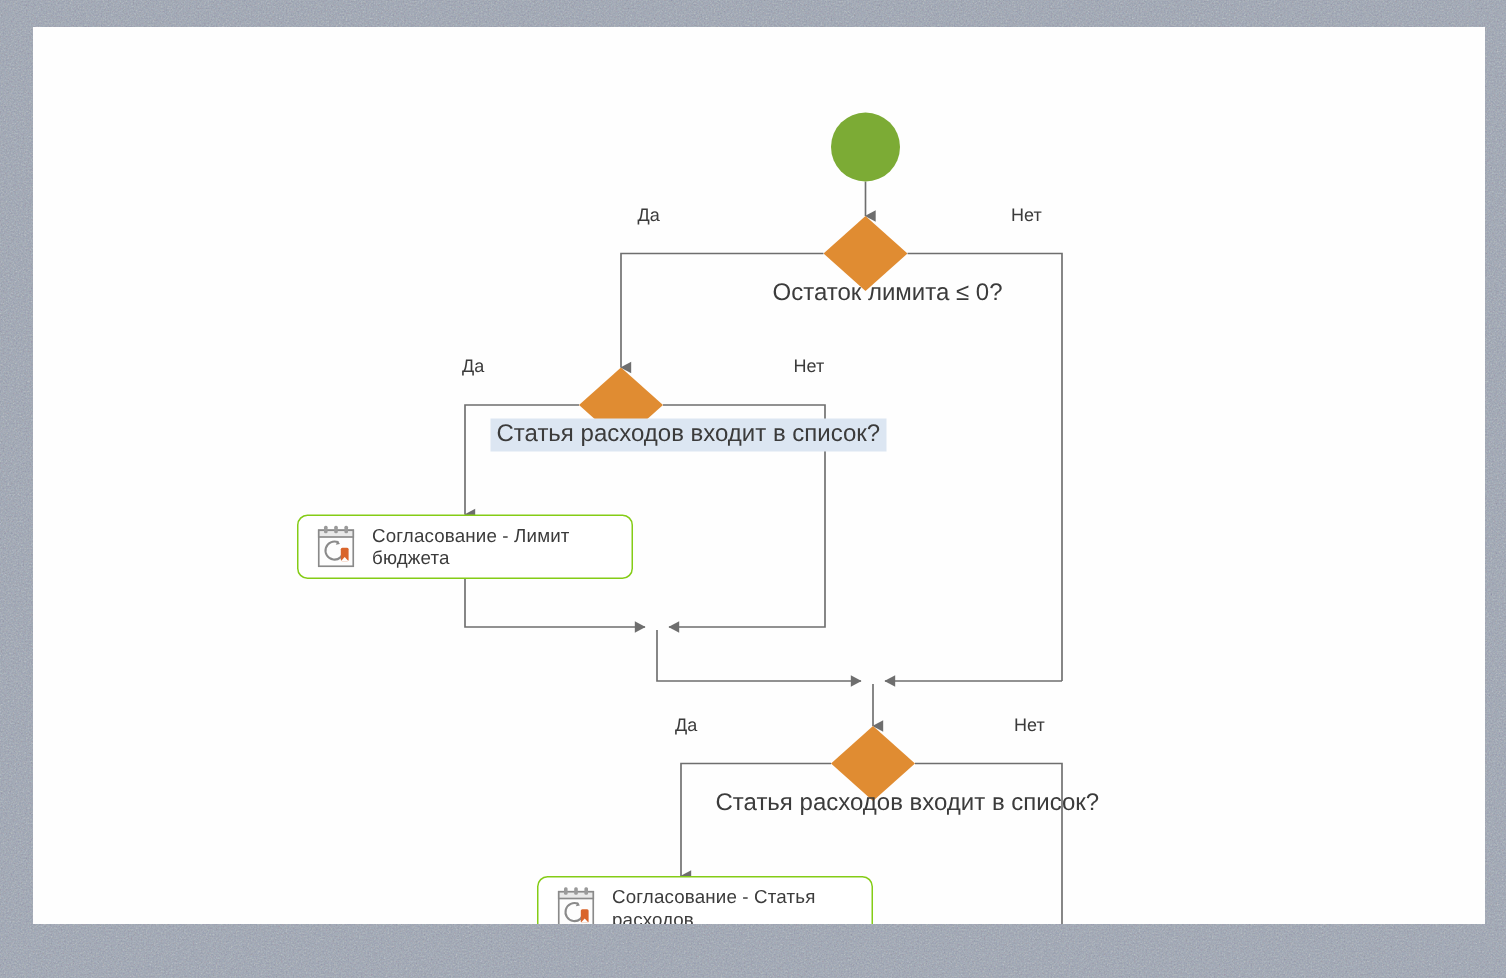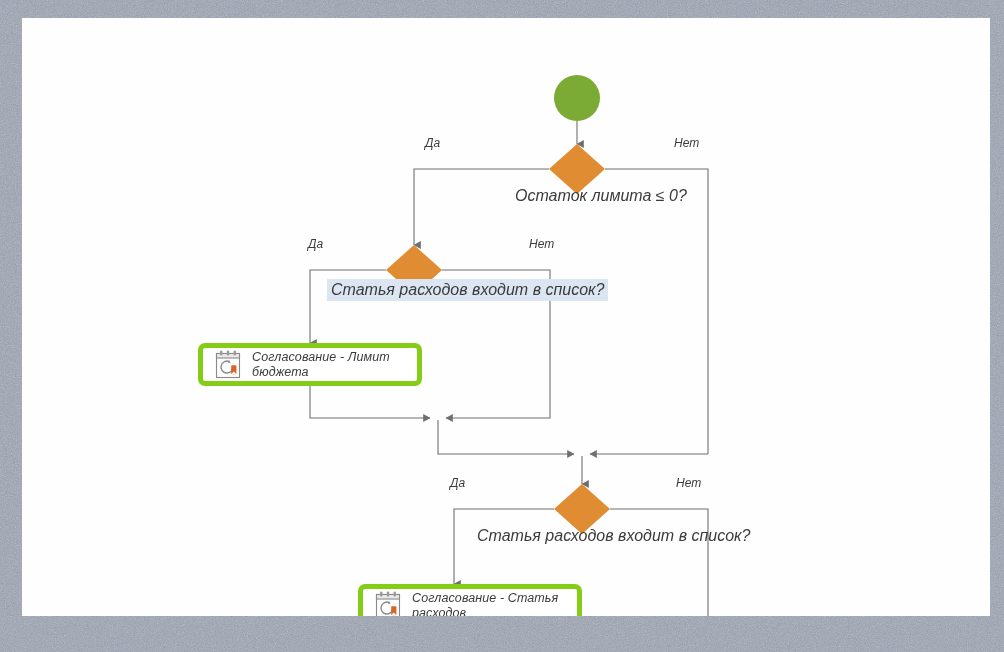--- a/index.html
+++ b/index.html
@@ -13,21 +13,20 @@
     overflow: hidden;
     font-family: "Liberation Sans", sans-serif;
   }
 
   
   #screenshot {
     position: relative;
     width: 932px;
     height: 652px;
     background: #22c55e;
-    font-style: italic;
   }
   #frame-border {
     position: absolute;
     left: 0; top: 0;
     width: 1004px;
     height: 652px;
     box-sizing: border-box;
     border-top: 18px solid #9ba4b4;
     border-left: 22px solid #9ba4b4;
     border-right: 14px solid #9ba4b4;
@@ -83,21 +82,21 @@
   .diamond {
     width: 100%;
     height: 100%;
     background: #E08C32;
     clip-path: polygon(50% 0%, 100% 50%, 50% 100%, 0% 50%);
   }
 
   .task-box {
     box-sizing: border-box;
     background: #ffffff;
-    border: 5px solid #84cc16;
+    border: 1px solid #84cc16;
     border-radius: 7px;
     display: flex;
     align-items: center;
     padding: 7px 10px;
   }
   .task-icon {
     flex: 0 0 auto;
     width: 30px;
     height: 32px;
     margin-right: 9px;

